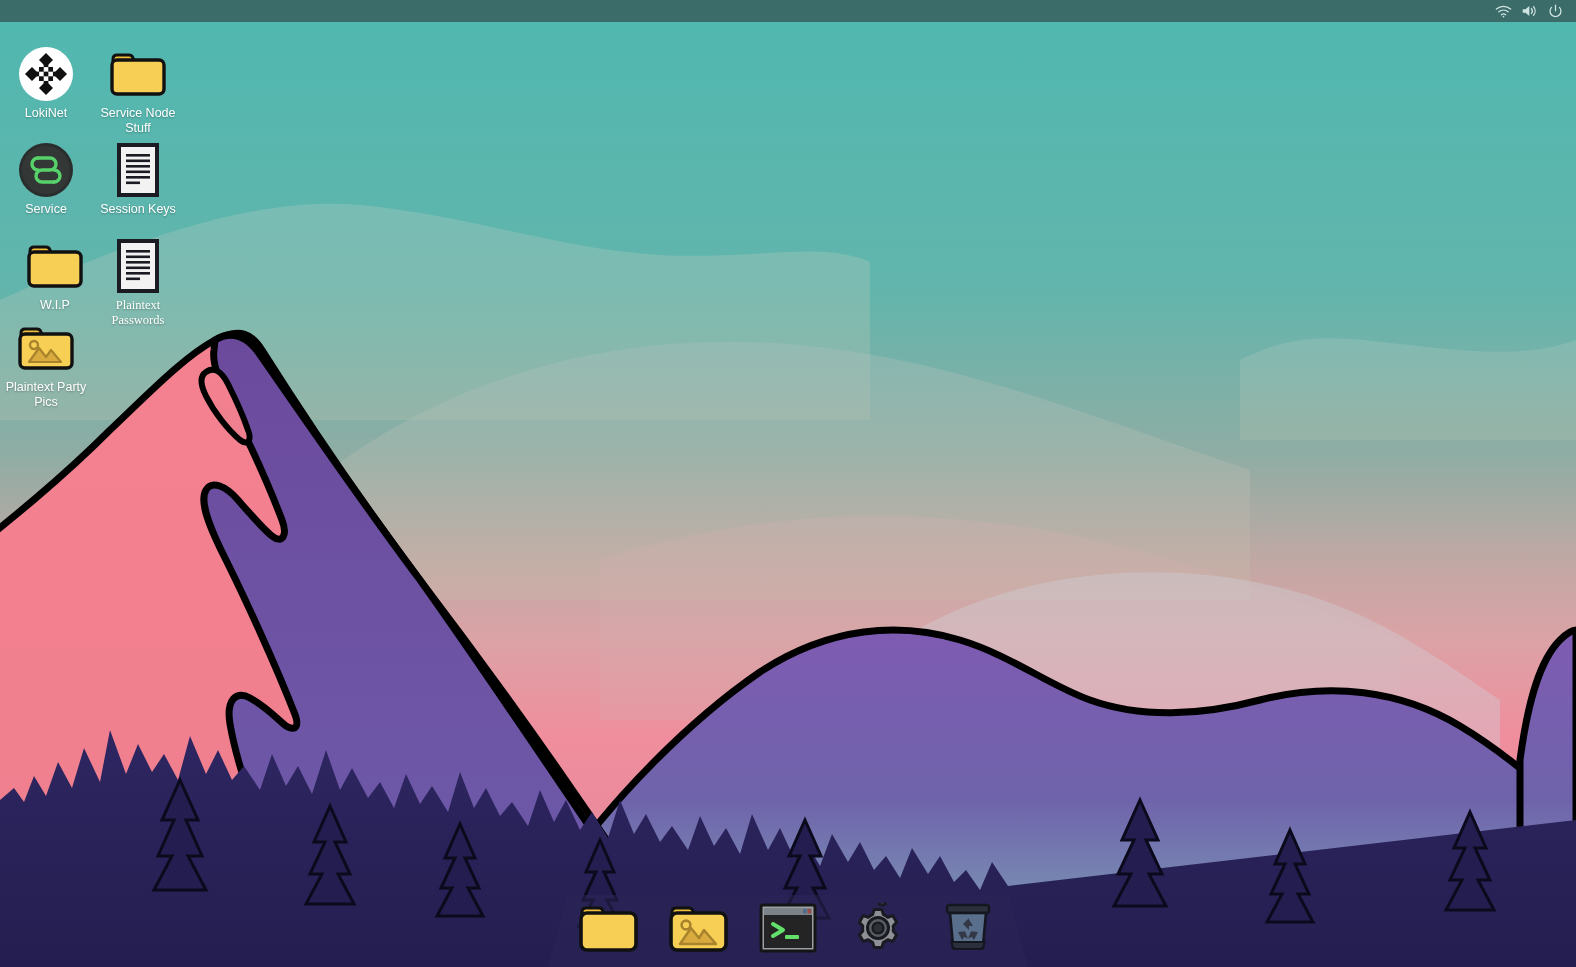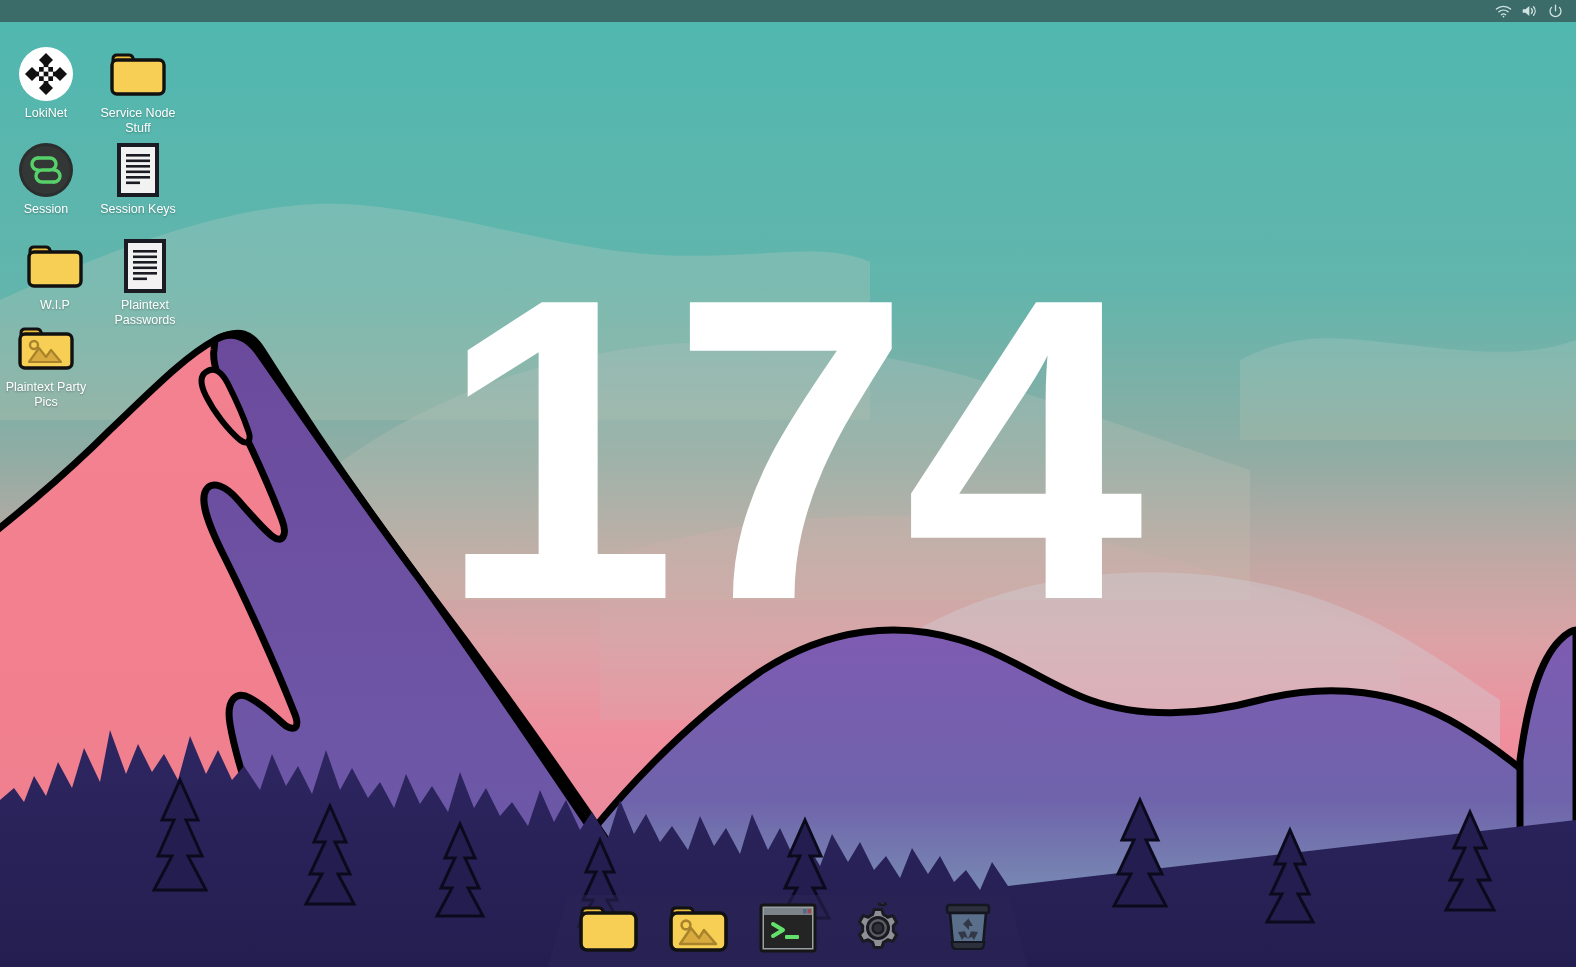--- a/index.html
+++ b/index.html
@@ -191,21 +191,20 @@
         <path d="M805,820 l16,36 l-11,0 l15,32 l-12,0 l16,30 l-48,0 l16,-30 l-12,0 l15,-32 l-11,0 Z"></path>
         <path d="M1140,800 l18,40 l-12,0 l16,34 l-13,0 l17,32 l-52,0 l17,-32 l-13,0 l16,-34 l-12,0 Z"></path>
         <path d="M1290,830 l15,34 l-10,0 l14,30 l-11,0 l15,28 l-46,0 l15,-28 l-11,0 l14,-30 l-10,0 Z"></path>
         <path d="M1470,812 l16,36 l-11,0 l15,32 l-12,0 l16,30 l-48,0 l16,-30 l-12,0 l15,-32 l-11,0 Z"></path>
         <path d="M600,840 l14,32 l-10,0 l13,28 l-10,0 l14,26 l-42,0 l14,-26 l-10,0 l13,-28 l-10,0 Z"></path>
         <path d="M460,824 l15,34 l-10,0 l14,30 l-11,0 l15,28 l-46,0 l15,-28 l-11,0 l14,-30 l-10,0 Z"></path>
       </g>
     </svg>
   </div>
 
-  <div id="bignum">174</div>
 
   <div id="topbar">
     <div class="tray-icon" title="Network">
       <svg width="17" height="13" viewBox="0 0 24 18" fill="none" stroke="#cfe3e0" stroke-width="1.9" stroke-linecap="round">
         <path d="M2 5.5 A15 15 0 0 1 22 5.5"></path>
         <path d="M5.5 9.5 A10 10 0 0 1 18.5 9.5"></path>
         <path d="M9 13.5 A5 5 0 0 1 15 13.5"></path>
         <circle cx="12" cy="16.2" r="1.2" fill="#cfe3e0" stroke="none"></circle>
       </svg>
     </div>
@@ -263,21 +262,21 @@
     <div class="dicon" style="left:0px; top:110px;">
       <div class="glyph">
         <svg width="56" height="56" viewBox="0 0 56 56">
           <circle cx="28" cy="28" r="27" fill="#2a2e2d"></circle>
           <circle cx="28" cy="28" r="24" fill="#333837"></circle>
           <path d="M20 16 h12 a6 6 0 0 1 0 12 h-8 a6 6 0 0 0 0 12 h12" fill="none" stroke="#57d16a" stroke-width="3.4" stroke-linecap="round" stroke-linejoin="round"></path>
           <path d="M20 16 a6 6 0 0 0 0 12" fill="none" stroke="#57d16a" stroke-width="3.4" stroke-linecap="round"></path>
           <path d="M36 40 a6 6 0 0 0 0 -12" fill="none" stroke="#57d16a" stroke-width="3.4" stroke-linecap="round"></path>
         </svg>
       </div>
-      <div class="lbl">Session</div>
+      <div class="lbl">Service</div>
     </div>
 
     <div class="dicon" style="left:92px; top:110px;">
       <div class="glyph">
         <svg width="46" height="56" viewBox="0 0 46 56">
           <rect x="4" y="3" width="38" height="50" fill="#f2f2f2" stroke="#1b1b24" stroke-width="4"></rect>
           <g fill="#1b1b24">
             <rect x="11" y="12" width="24" height="2.6"></rect>
             <rect x="11" y="17.5" width="24" height="2.6"></rect>
             <rect x="11" y="23" width="24" height="2.6"></rect>
@@ -293,21 +292,21 @@
     <div class="dicon" style="left:9px; top:206px;">
       <div class="glyph">
         <svg width="58" height="50" viewBox="0 0 58 50">
           <path d="M4 10 q0-4 4-4 h12 q3 0 4 3 l1 3 h-21 Z" fill="#eebf3c" stroke="#111" stroke-width="3" stroke-linejoin="round"></path>
           <rect x="3" y="11" width="52" height="34" rx="5" fill="#f7cf55" stroke="#111" stroke-width="3.4"></rect>
         </svg>
       </div>
       <div class="lbl">W.I.P</div>
     </div>
 
-    <div class="dicon" style="left:99px; top:206px;">
+    <div class="dicon" style="left:92px; top:206px;font-family:Liberation Serif, serif;">
       <div class="glyph">
         <svg width="46" height="56" viewBox="0 0 46 56">
           <rect x="4" y="3" width="38" height="50" fill="#f2f2f2" stroke="#1b1b24" stroke-width="4"></rect>
           <g fill="#1b1b24">
             <rect x="11" y="12" width="24" height="2.6"></rect>
             <rect x="11" y="17.5" width="24" height="2.6"></rect>
             <rect x="11" y="23" width="24" height="2.6"></rect>
             <rect x="11" y="28.5" width="24" height="2.6"></rect>
             <rect x="11" y="34" width="24" height="2.6"></rect>
             <rect x="11" y="39.5" width="14" height="2.6"></rect>

